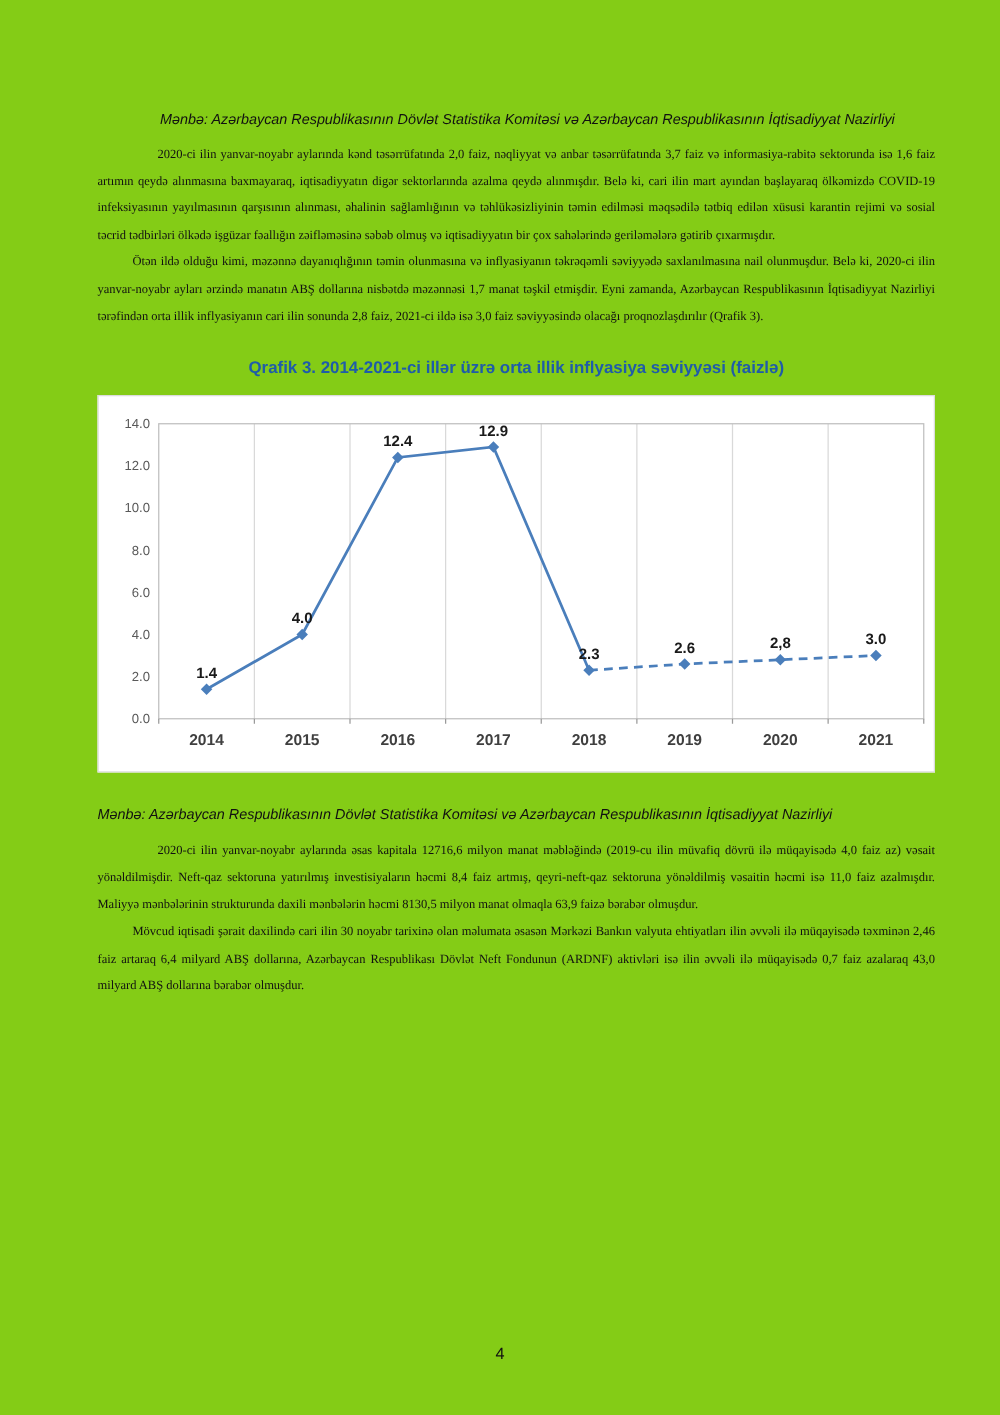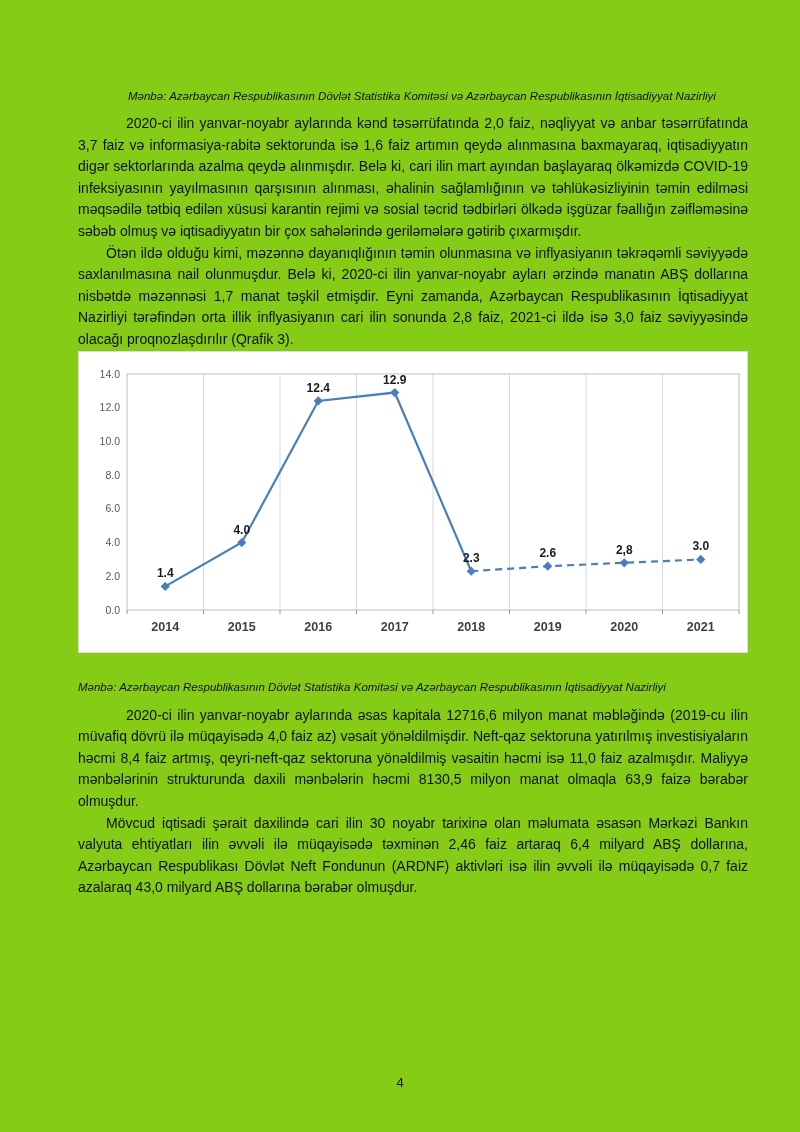--- a/index.html
+++ b/index.html
@@ -17,24 +17,25 @@
   }
   .source-note {
     font-style: italic;
     font-size: 11.5px;
     line-height: 16px;
     margin: 0 0 9px 0;
     color: #111111;
   }
   .source-note.indented { margin-left: 50px; margin-right: 14px; }
   .para {
-    font-size: 14px;
+    font-size: 10px;
     line-height: 21.6px;
     text-align: justify;
     margin: 0;
+    font-family: Liberation Serif, serif;
   }
   .indent-lg { text-indent: 48px; }
   .indent-sm { text-indent: 28px; }
   .chart-title {
     color: #1f5ca9;
     font-size: 13.5px;
     font-weight: bold;
     text-align: center;
     margin: 22px 0 15px 0;
   }
@@ -60,20 +61,21 @@
 <body>
 
 <div class="page">
 
   <p class="source-note indented">Mənbə: Azərbaycan Respublikasının Dövlət Statistika Komitəsi və Azərbaycan Respublikasının İqtisadiyyat Nazirliyi</p>
 
   <p class="para indent-lg">2020-ci ilin yanvar-noyabr aylarında kənd təsərrüfatında 2,0 faiz, nəqliyyat və anbar təsərrüfatında 3,7 faiz və informasiya-rabitə sektorunda isə 1,6 faiz artımın qeydə alınmasına baxmayaraq, iqtisadiyyatın digər sektorlarında azalma qeydə alınmışdır. Belə ki, cari ilin mart ayından başlayaraq ölkəmizdə COVID-19 infeksiyasının yayılmasının qarşısının alınması, əhalinin sağlamlığının və təhlükəsizliyinin təmin edilməsi məqsədilə tətbiq edilən xüsusi karantin rejimi və sosial təcrid tədbirləri ölkədə işgüzar fəallığın zəifləməsinə səbəb olmuş və iqtisadiyyatın bir çox sahələrində geriləmələrə gətirib çıxarmışdır.</p>
 
   <p class="para indent-sm">Ötən ildə olduğu kimi, məzənnə dayanıqlığının təmin olunmasına və inflyasiyanın təkrəqəmli səviyyədə saxlanılmasına nail olunmuşdur. Belə ki, 2020-ci ilin yanvar-noyabr ayları ərzində manatın ABŞ dollarına nisbətdə məzənnəsi 1,7 manat təşkil etmişdir. Eyni zamanda, Azərbaycan Respublikasının İqtisadiyyat Nazirliyi tərəfindən orta illik inflyasiyanın cari ilin sonunda 2,8 faiz, 2021-ci ildə isə 3,0 faiz səviyyəsində olacağı proqnozlaşdırılır (Qrafik 3).</p>
 
+  <h3 class="chart-title">Qrafik 3. 2014-2021-ci illər üzrə orta illik inflyasiya səviyyəsi (faizlə)</h3>
 
   <div class="chart-box">
     <svg width="668" height="288" viewBox="0 0 668 288">
         <line x1="124.5" y1="14" x2="124.5" y2="250" stroke="#d9d9d9" stroke-width="1"></line>
         <line x1="201" y1="14" x2="201" y2="250" stroke="#d9d9d9" stroke-width="1"></line>
         <line x1="277.5" y1="14" x2="277.5" y2="250" stroke="#d9d9d9" stroke-width="1"></line>
         <line x1="354" y1="14" x2="354" y2="250" stroke="#d9d9d9" stroke-width="1"></line>
         <line x1="430.5" y1="14" x2="430.5" y2="250" stroke="#d9d9d9" stroke-width="1"></line>
         <line x1="507" y1="14" x2="507" y2="250" stroke="#d9d9d9" stroke-width="1"></line>
         <line x1="583.5" y1="14" x2="583.5" y2="250" stroke="#d9d9d9" stroke-width="1"></line>

